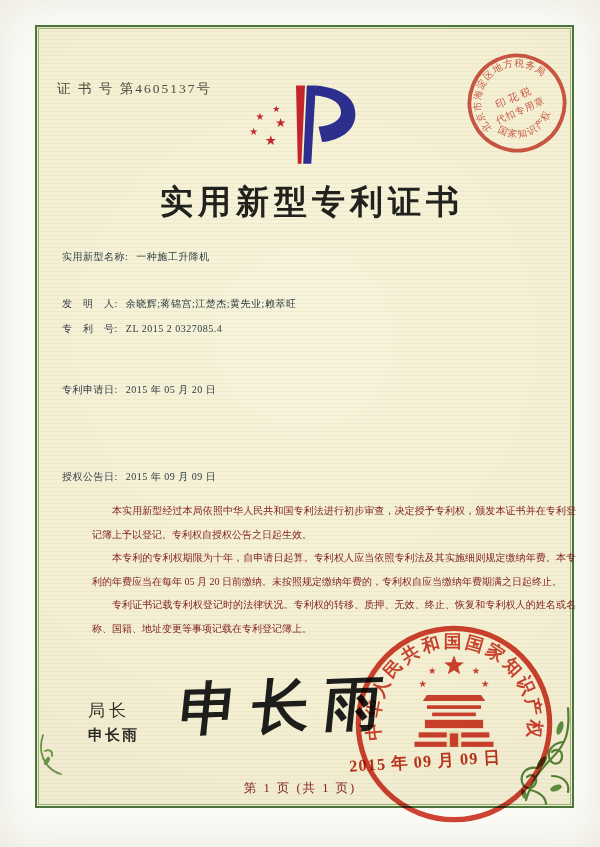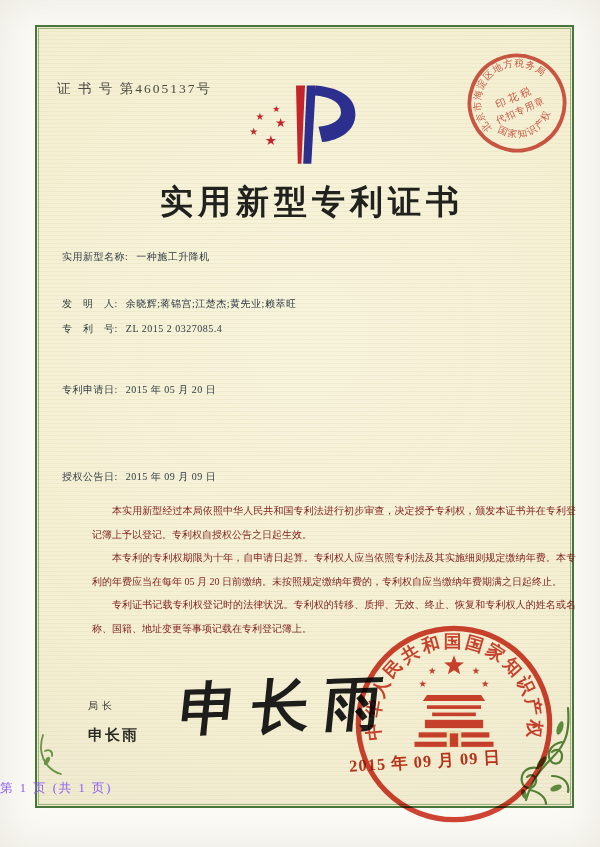--- a/index.html
+++ b/index.html
@@ -24,33 +24,33 @@
     position:absolute;left:0;top:168px;width:100%;margin:12px;text-align:center;z-index:1;
     font-size:33px;font-weight:bold;letter-spacing:5px;color:#21211d;
   }
   .field{position:absolute;left:62px;z-index:1;font-size:10px;color:#343e46;letter-spacing:.5px;white-space:nowrap;text-align:right;}
   .field .val{margin-left:8px;color:#2e3a42;}
   .body-text{
     position:absolute;left:60px;top:499px;width:484px;z-index:1;
     font-size:10px;line-height:23.5px;color:#7f1d1d;text-align:justify;margin-left:32px;
   }
   .body-text p{margin:0;text-indent:2em;}
-  .sig-title{position:absolute;left:88px;top:699px;z-index:1;font-size:10px;letter-spacing:4px;color:#33332c;font-family:Liberation Mono, monospace;}
+  .sig-title{position:absolute;left:88px;top:699px;z-index:1;font-size:17px;letter-spacing:4px;color:#33332c;font-family:Liberation Mono, monospace;}
   .sig-name{position:absolute;left:88px;top:726px;z-index:1;font-size:15px;letter-spacing:2px;color:#2c2c26;font-weight:bold;}
   .autograph{
     position:absolute;left:180px;top:668px;z-index:2;font-size:58px;letter-spacing:14px;
     color:#1d1d1b;font-weight:600;transform:rotate(-2deg) skewX(-8deg);white-space:nowrap;
   }
   .seal-main{position:absolute;left:350px;top:620px;width:208px;height:208px;z-index:2;opacity:.93;mix-blend-mode:multiply;}
   .seal-date{
     position:absolute;left:349px;top:751px;z-index:3;font-size:16.5px;font-weight:bold;
     color:#c2371f;letter-spacing:1px;transform:rotate(-3.5deg);white-space:nowrap;mix-blend-mode:multiply;
   }
   .seal-tax{position:absolute;left:460px;top:46px;width:114px;height:114px;z-index:2;transform:rotate(-24deg);opacity:.88;mix-blend-mode:multiply;}
-  .footer{position:absolute;left:0;top:780px;width:100%;z-index:1;font-size:12.5px;letter-spacing:2px;color:#8b5cf6;}
+  .footer{position:absolute;left:0;top:780px;width:100%;text-align:center;z-index:1;font-size:12.5px;letter-spacing:2px;color:#7f1d1d;}
   .ornament-br{position:absolute;left:512px;top:706px;width:62px;height:100px;z-index:1;}
   .ornament-bl{position:absolute;left:37px;top:733px;width:26px;height:44px;z-index:1;}
   svg text{font-family:"DejaVu Sans","Liberation Sans",sans-serif;}
 </style>
 </head>
 <body>
 
 <div class="page">
 
   <div class="frame-outer">

